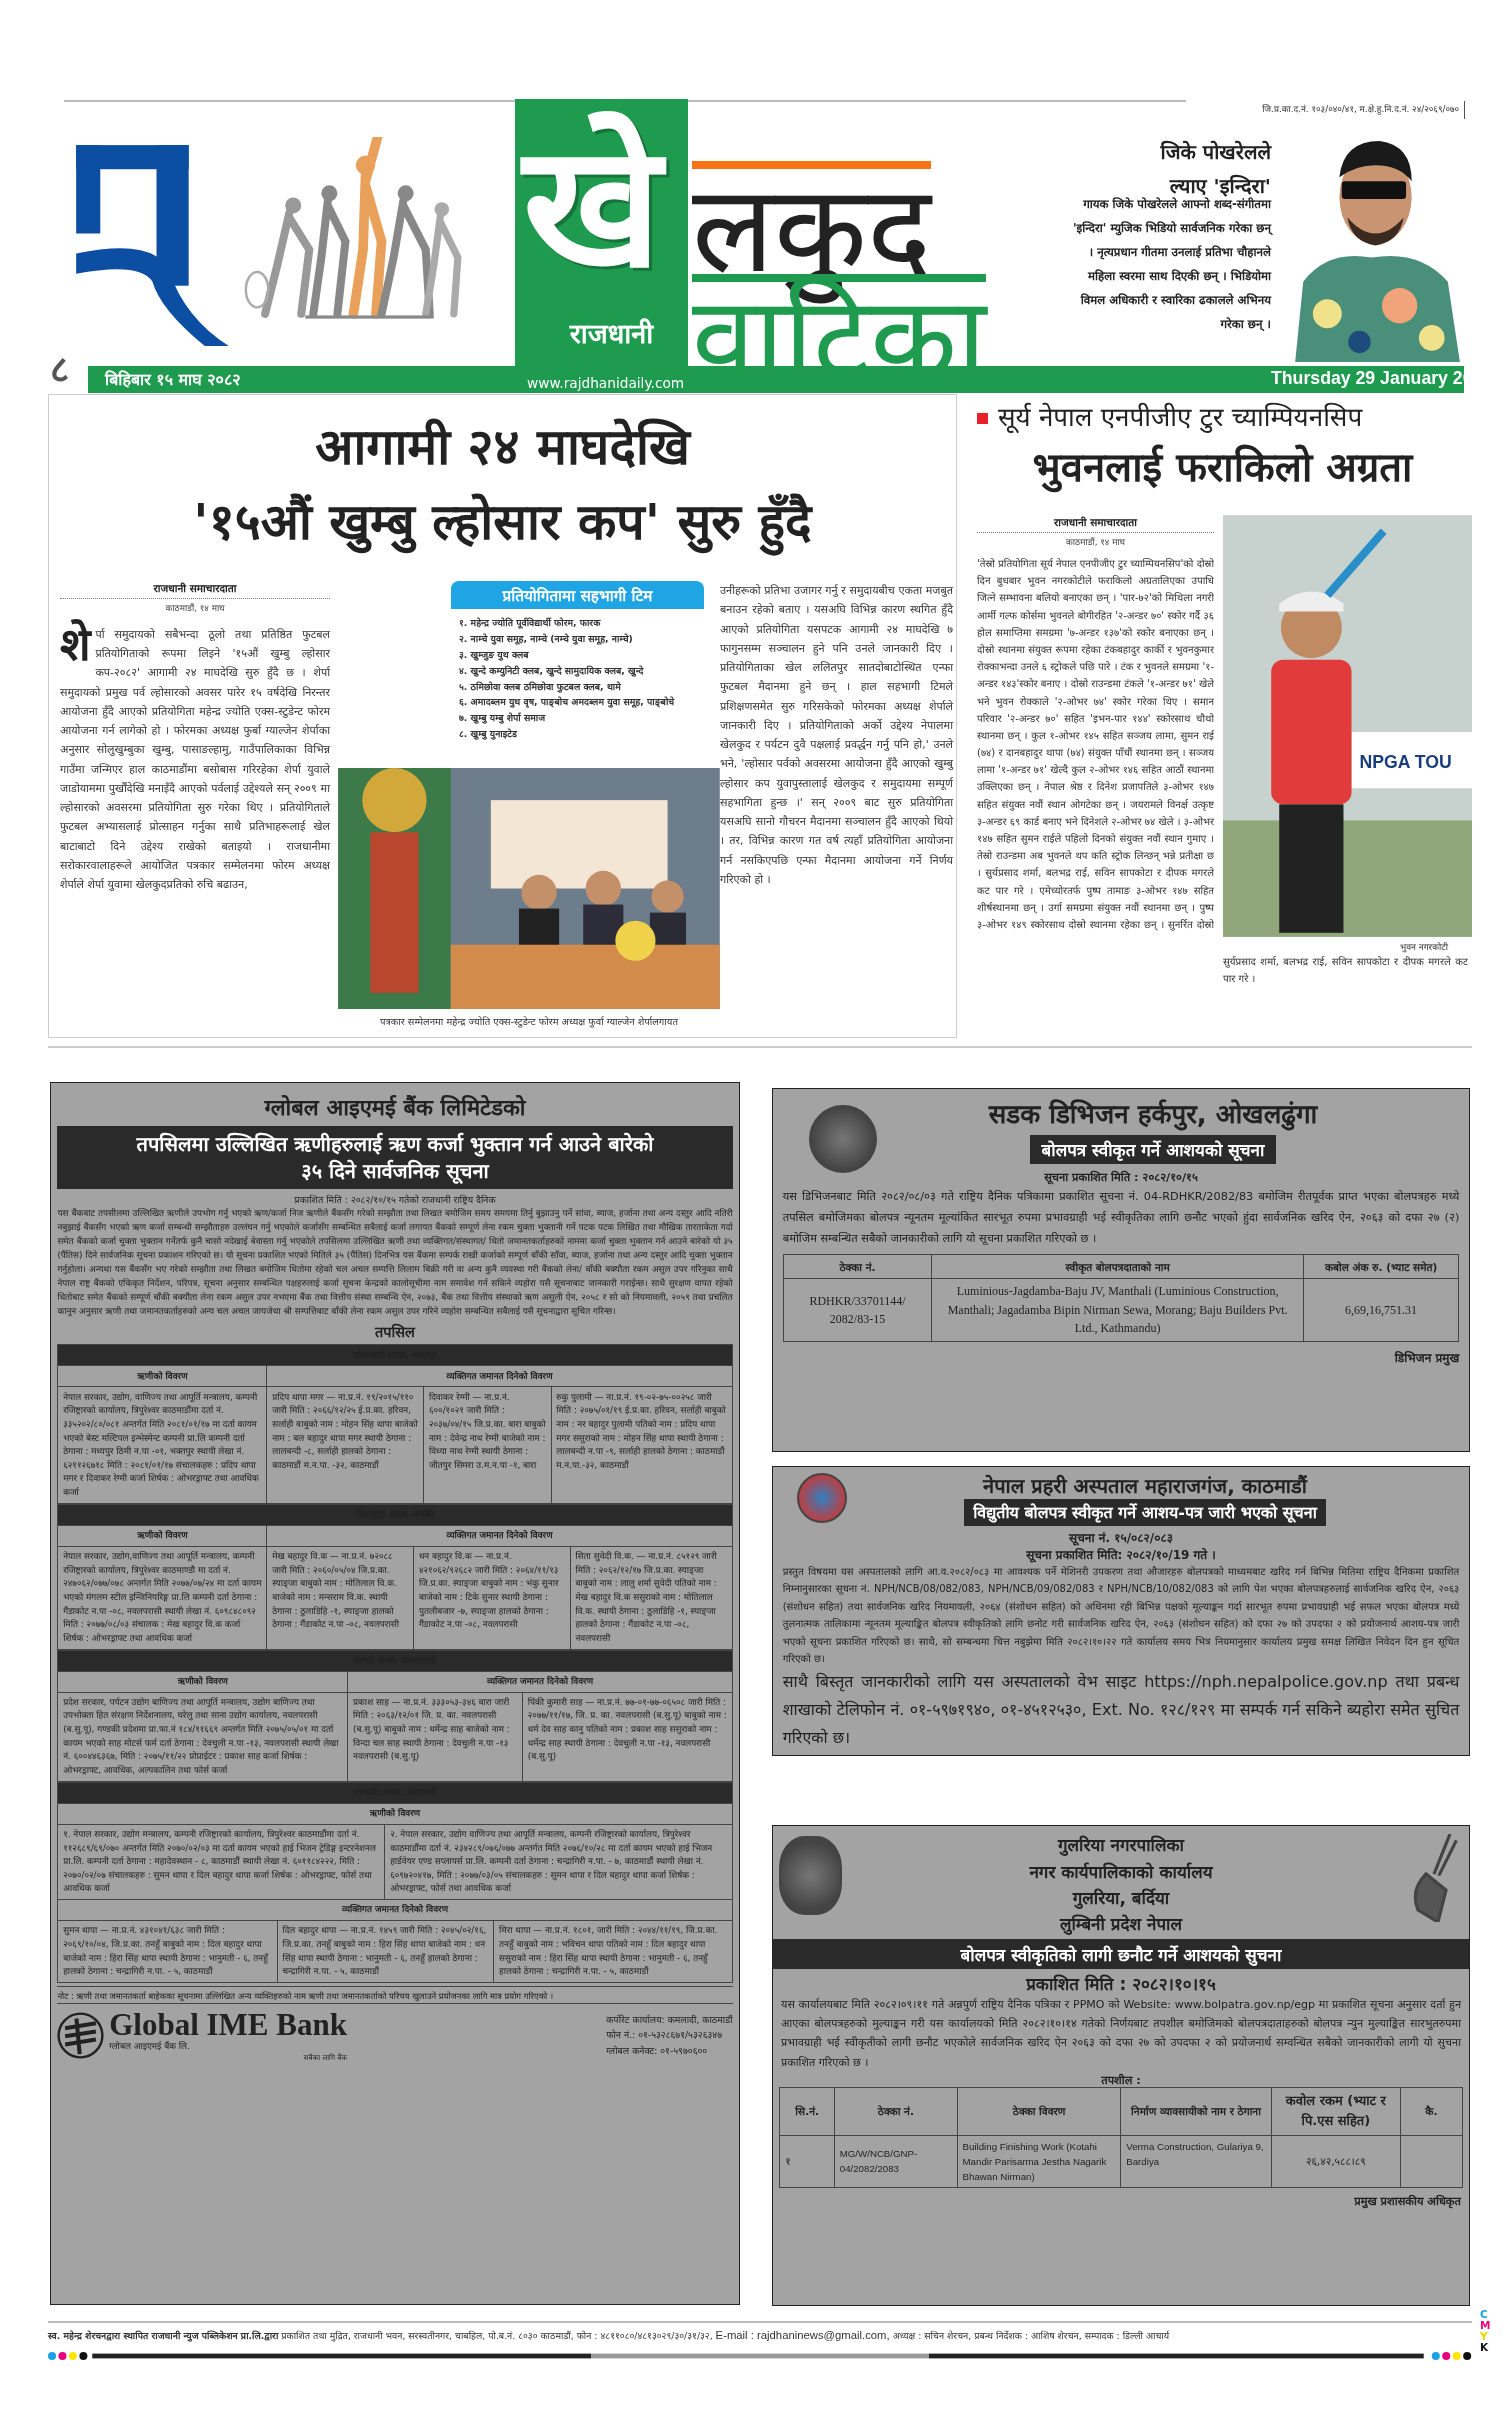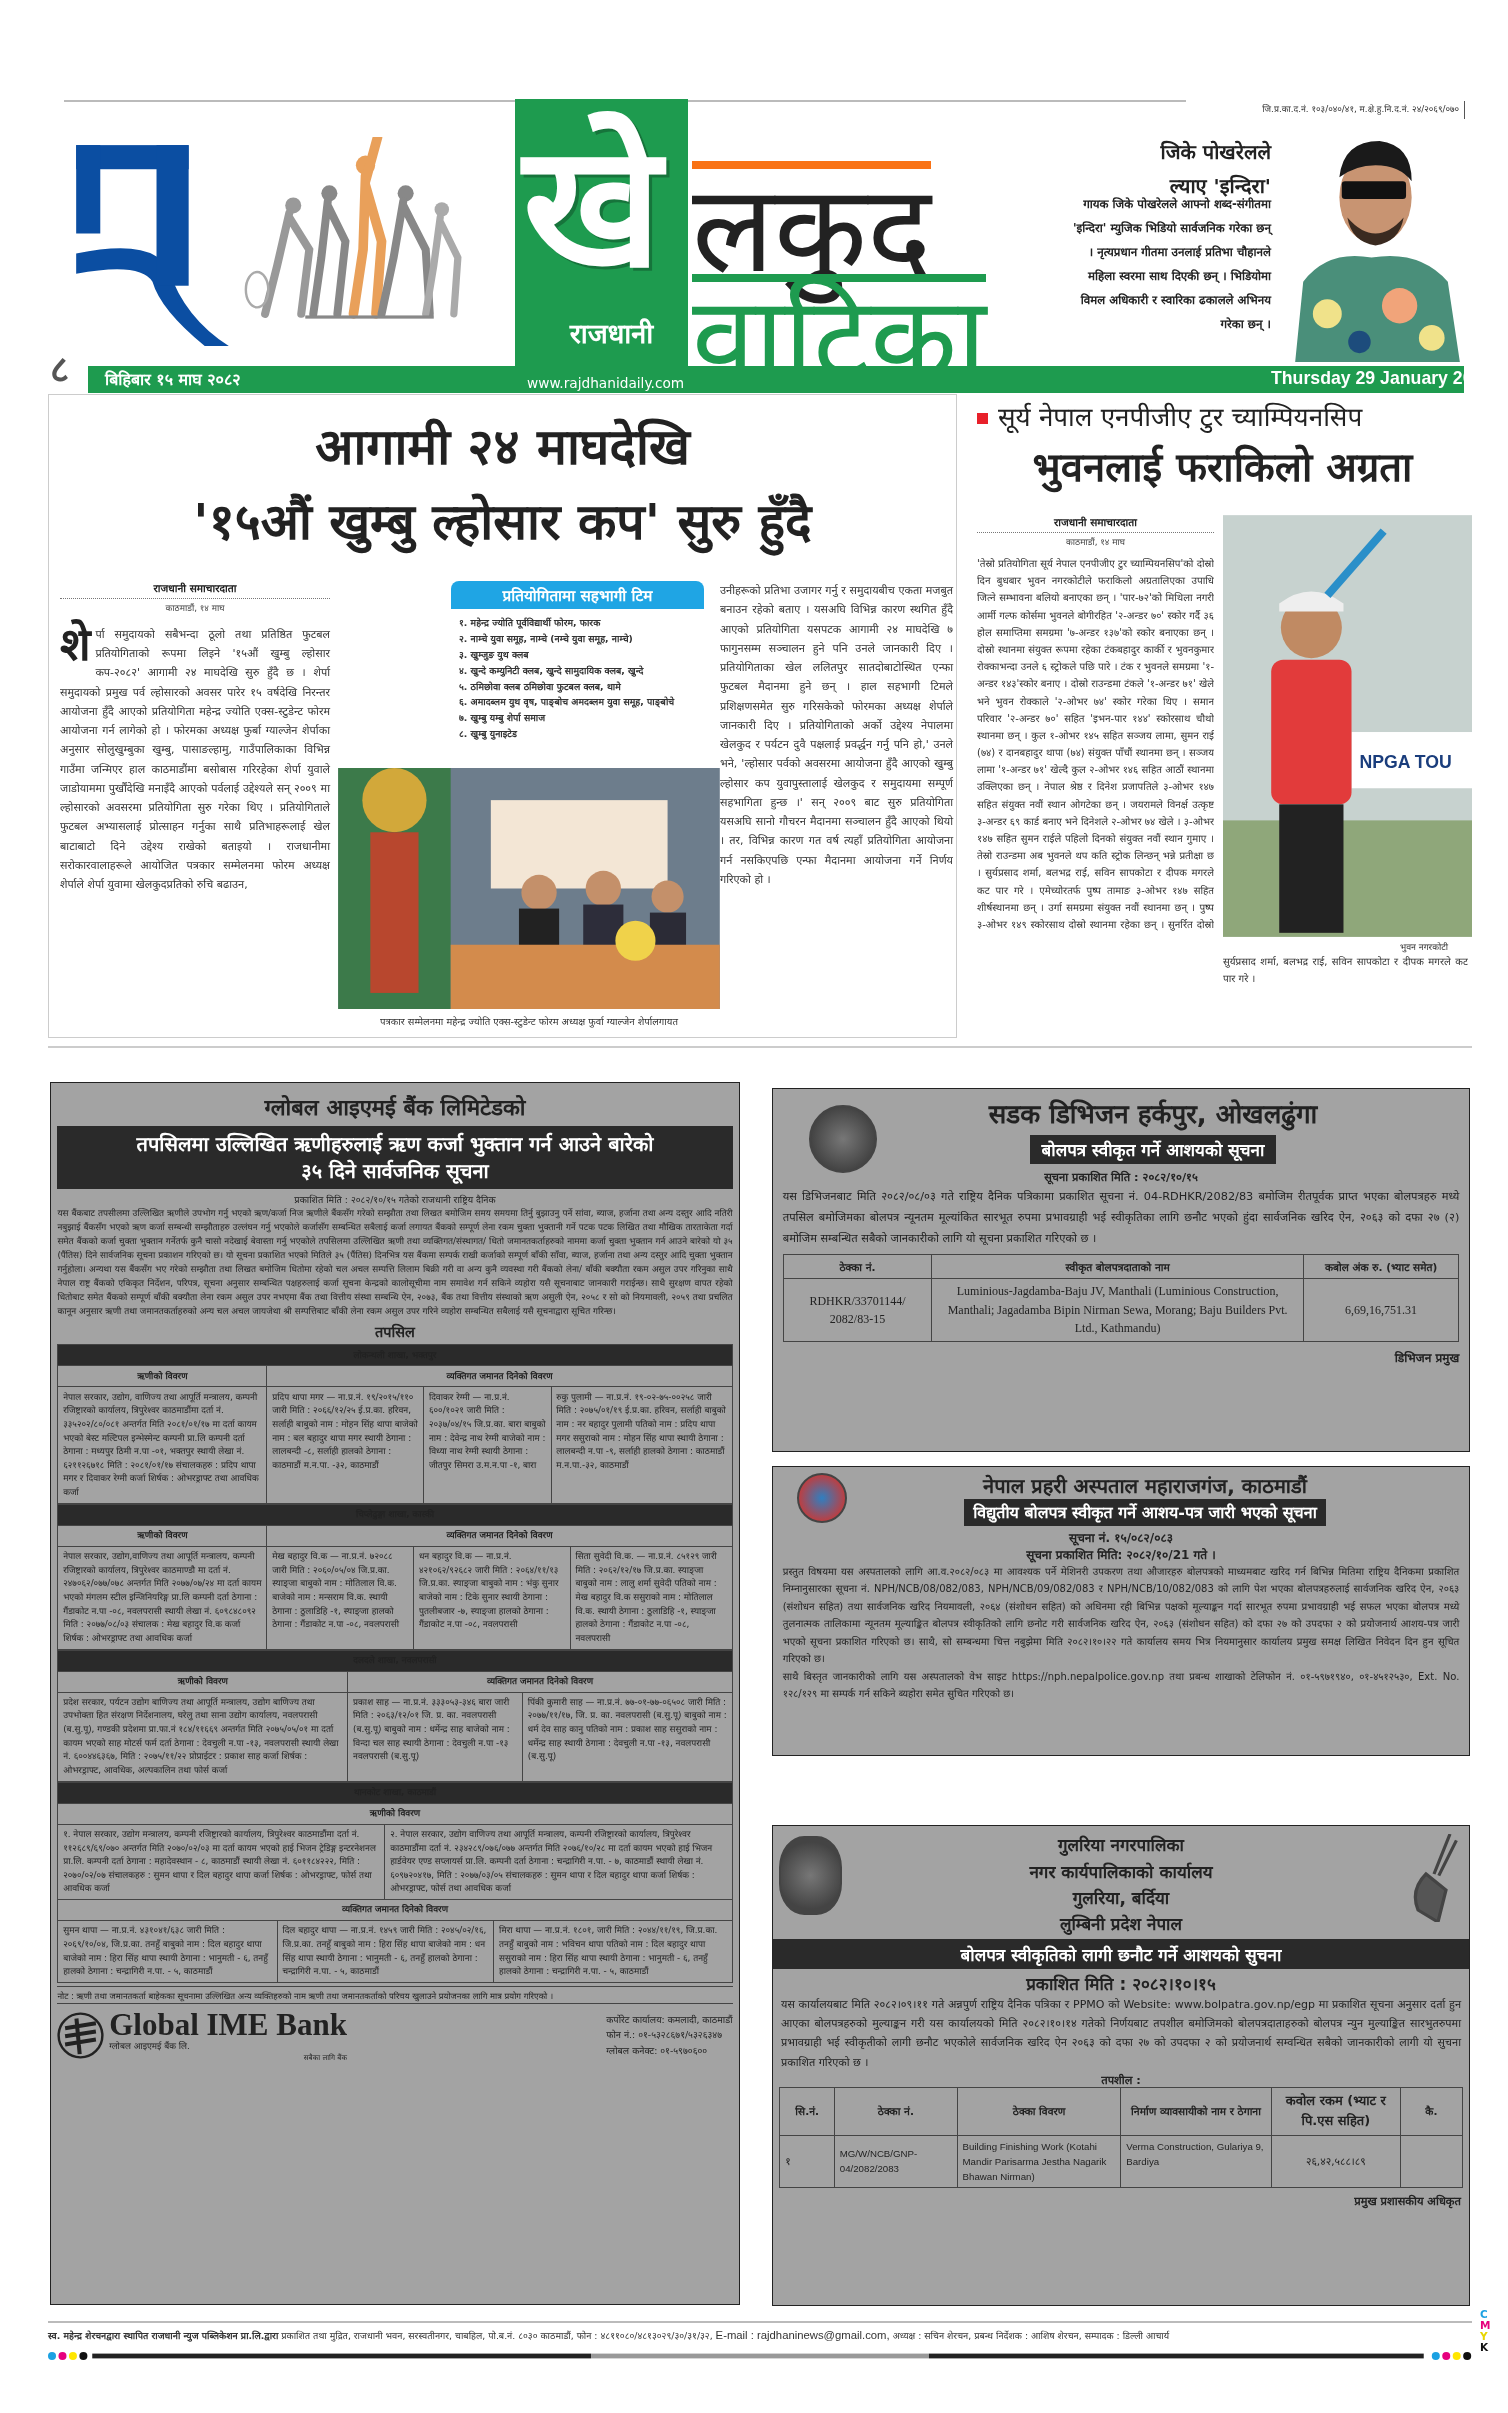--- a/index.html
+++ b/index.html
@@ -309,23 +309,23 @@
   </tbody>
     </table>
   <div style="text-align:right; font-size:12px; font-weight:bold; margin-top:6.4px;">डिभिजन प्रमुख</div>
 </div>
 
 <div class="abs ad-box" style="left:772px; top:1466px; width:698px; height:290px; padding:4.8px 9.7px;">
   <div class="abs emblem" style="left:24px; top:6.4px; width:50px; height:50px; background:radial-gradient(circle,#2f7fc1 0%, #c43b3b 75%);"></div>
   <div style="text-align:center; font-size:20px; font-weight:bold; margin-left:48px;">नेपाल प्रहरी अस्पताल महाराजगंज, काठमाडौं</div>
   <div style="text-align:center; margin-left:48px;"><span class="dark-band" style="display:inline-block; font-size:16px; padding:2.4px 9.7px;">विद्युतीय बोलपत्र स्वीकृत गर्ने आशय-पत्र जारी भएको सूचना</span></div>
   <div style="text-align:center; font-size:12px; font-weight:bold; margin-top:3.2px;">सूचना नं. १५/०८२/०८३</div>
-  <div style="text-align:center; font-size:12px; font-weight:bold;">सूचना प्रकाशित मिति: २०८२/१०/21 गते ।</div>
+  <div style="text-align:center; font-size:12px; font-weight:bold;">सूचना प्रकाशित मिति: २०८२/१०/19 गते ।</div>
   <div style="font-size:10px; line-height:1.75; text-align:justify;">प्रस्तुत विषयमा यस अस्पतालको लागि आ.व.२०८२/०८३ मा आवश्यक पर्ने मेशिनरी उपकरण तथा औजारहरु बोलपत्रको माध्यमबाट खरिद गर्न बिभिन्न मितिमा राष्ट्रिय दैनिकमा प्रकाशित निम्नानुसारका सूचना नं. NPH/NCB/08/082/083, NPH/NCB/09/082/083 र NPH/NCB/10/082/083 को लागि पेश भएका बोलपत्रहरुलाई सार्वजनिक खरिद ऐन, २०६३ (संशोधन सहित) तथा सार्वजनिक खरिद नियमावली, २०६४ (संशोधन सहित) को अधिनमा रही बिभिन्न पक्षको मूल्याङ्कन गर्दा सारभूत रुपमा प्रभावग्राही भई सफल भएका बोलपत्र मध्ये तुलनात्मक तालिकामा न्यूनतम मूल्याङ्कित बोलपत्र स्वीकृतिको लागि छनोट गरी सार्वजनिक खरिद ऐन, २०६३ (संशोधन सहित) को दफा २७ को उपदफा २ को प्रयोजनार्थ आशय-पत्र जारी भएको सूचना प्रकाशित गरिएको छ। साथै, सो सम्बन्धमा चित्त नबुझेमा मिति २०८२।१०।२२ गते कार्यालय समय भित्र नियमानुसार कार्यालय प्रमुख समक्ष लिखित निवेदन दिन हुन सूचित गरिएको छ।</div>
-  <div style="font-size:10px; line-height:1.75; text-align:justify;">साथै बिस्तृत जानकारीको लागि यस अस्पतालको वेभ साइट https://nph.nepalpolice.gov.np तथा प्रबन्ध शाखाको टेलिफोन नं. ०१-५९७१९४०, ०१-४५१२५३०, Ext. No. १२८/१२९ मा सम्पर्क गर्न सकिने ब्यहोरा समेत सुचित गरिएको छ।</div>
+  <div style="font-size:16px; line-height:1.75; text-align:justify;">साथै बिस्तृत जानकारीको लागि यस अस्पतालको वेभ साइट https://nph.nepalpolice.gov.np तथा प्रबन्ध शाखाको टेलिफोन नं. ०१-५९७१९४०, ०१-४५१२५३०, Ext. No. १२८/१२९ मा सम्पर्क गर्न सकिने ब्यहोरा समेत सुचित गरिएको छ।</div>
 </div>
 
 <div class="abs ad-box" style="left:772px; top:1825px; width:698px; height:481px; padding:0;">
   <div class="abs emblem" style="left:6.4px; top:9.7px; width:63px; height:79px; border-radius:40%;"></div>
   <svg class="abs" style="left:629px; top:8px; width:56px; height:88px;" viewBox="0 0 70 110">
       <path d="M60 0 L40 50 M68 8 L46 52 M30 50 Q10 70 20 95 L45 110 L55 70 Z" stroke="#444" stroke-width="4" fill="#555"></path>
     </svg>
   <div style="text-align:center; font-size:17px; font-weight:bold; line-height:1.55; padding-top:6.4px;">
     <div>गुलरिया नगरपालिका</div>
     <div>नगर कार्यपालिकाको कार्यालय</div>

